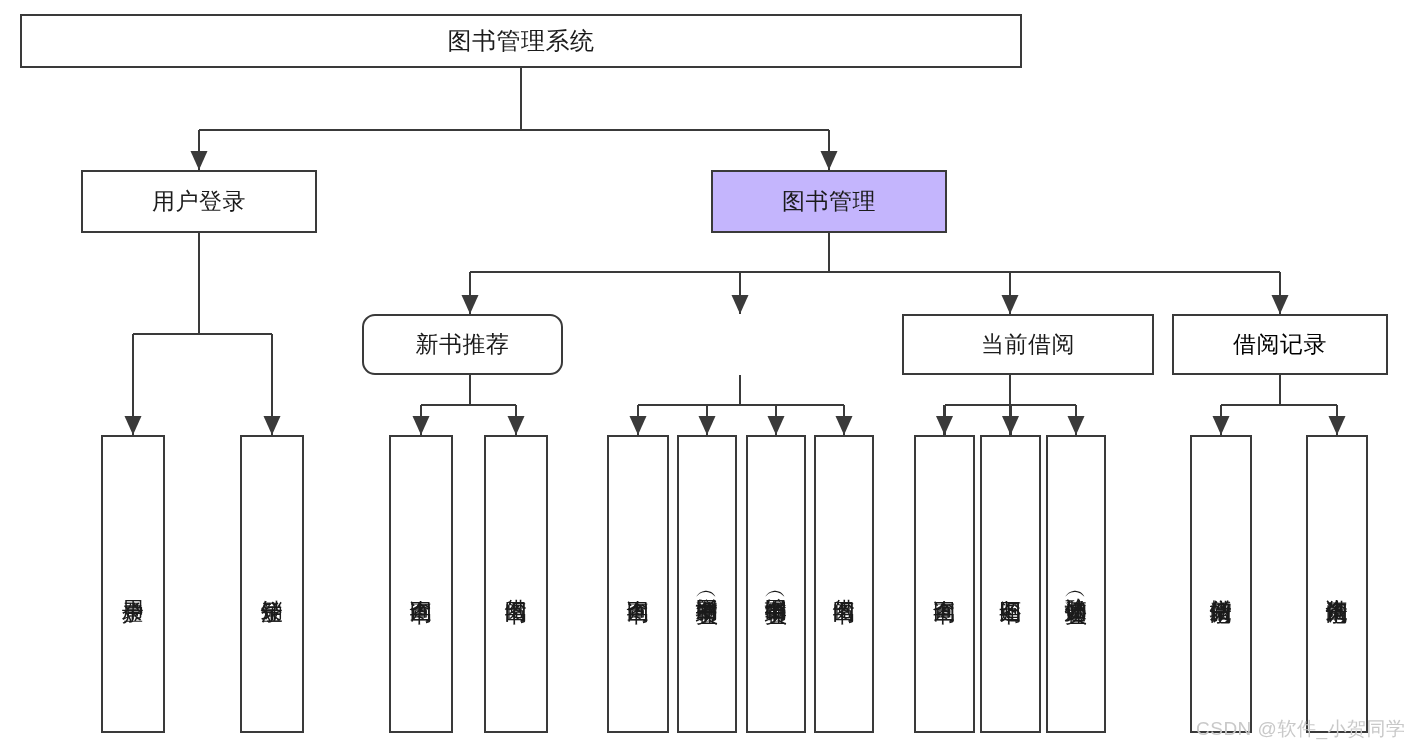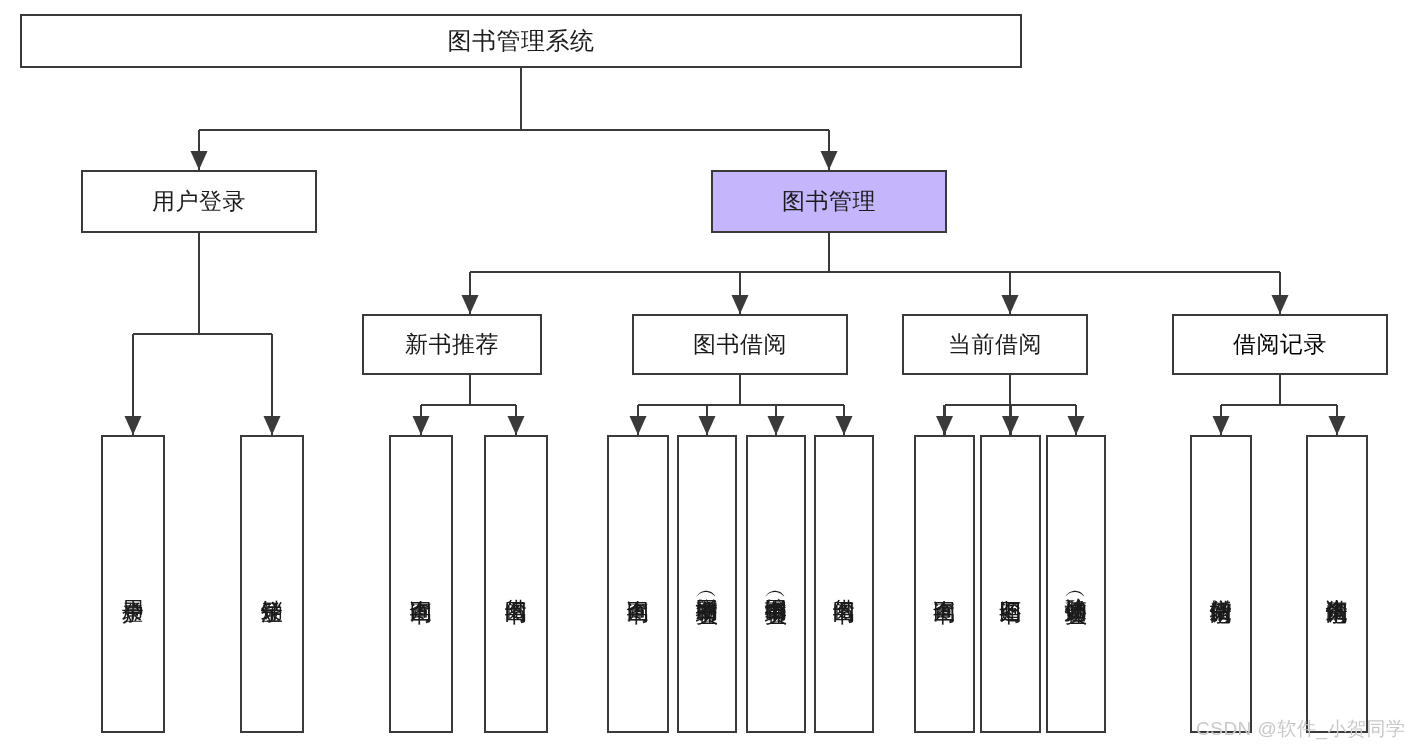--- a/index.html
+++ b/index.html
@@ -136,27 +136,24 @@
     <span class="label">图书管理系统</span>
   </div>
 
   <div class="node horiz" style="left: 81px; top: 170px; width: 236px; height: 63px; border-color: rgb(58, 58, 58); background: rgb(255, 255, 255); color: rgb(27, 27, 27);">
     <span class="label">用户登录</span>
   </div>
   <div class="node horiz" style="left: 711px; top: 170px; width: 236px; height: 63px; border-color: rgb(58, 58, 58); background: #c4b5fd; color: rgb(27, 27, 27);">
     <span class="label">图书管理</span>
   </div>
 
-  <div class="node horiz" style="left: 362px; top: 314px; width: 180px; height: 61px; border-color: rgb(58, 58, 58); background: rgb(255, 255, 255); color: rgb(27, 27, 27);">
+  <div class="node horiz" style="left: 362px; top: 314px; width: 201px; height: 61px; border-color: rgb(58, 58, 58); background: rgb(255, 255, 255); color: rgb(27, 27, 27); border-radius: 13px;">
     <span class="label">新书推荐</span>
   </div>
-  <div class="node horiz" style="left: 632px; top: 314px; width: 216px; height: 61px; border-color: rgb(58, 58, 58); background: rgb(255, 255, 255); color: rgb(27, 27, 27);">
-    <span class="label">图书借阅</span>
-  </div>
-  <div class="node horiz" style="left: 902px; top: 314px; width: 186px; height: 61px; border-color: rgb(58, 58, 58); background: rgb(255, 255, 255); color: rgb(27, 27, 27);">
+  <div class="node horiz" style="left: 902px; top: 314px; width: 252px; height: 61px; border-color: rgb(58, 58, 58); background: rgb(255, 255, 255); color: rgb(27, 27, 27);">
     <span class="label">当前借阅</span>
   </div>
   <div class="node horiz" style="left: 1172px; top: 314px; width: 216px; height: 61px; border-color: rgb(58, 58, 58); background: rgb(255, 255, 255); color: #000000;">
     <span class="label">借阅记录</span>
   </div>
 
   <div class="node vert" style="left: 101px; top: 435px; width: 64px; height: 298px; border-color: rgb(58, 58, 58); background: rgb(255, 255, 255); color: rgb(27, 27, 27);">
     <span class="label">用户登录</span>
   </div>
   <div class="node vert" style="left: 240px; top: 435px; width: 64px; height: 298px; border-color: rgb(58, 58, 58); background: rgb(255, 255, 255); color: rgb(27, 27, 27);">

